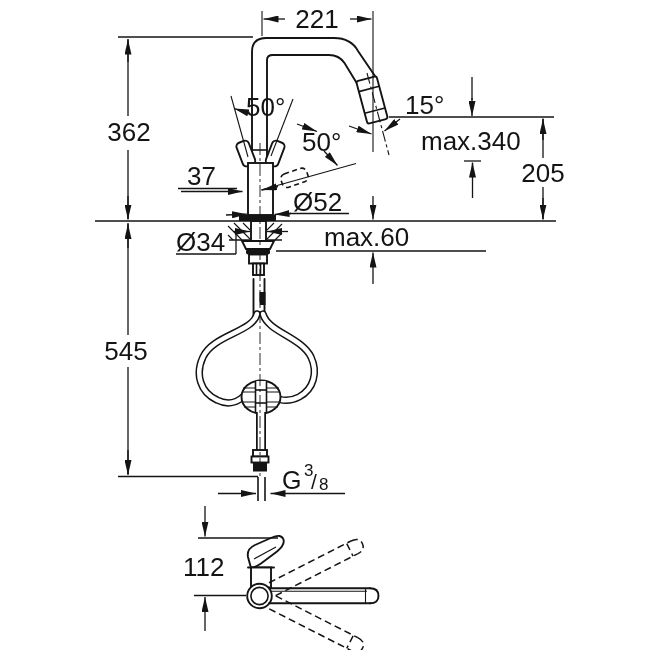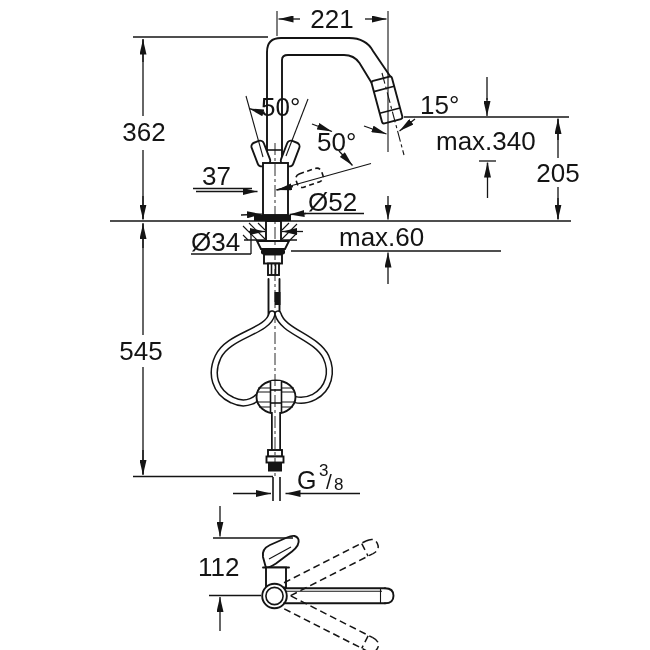--- a/index.html
+++ b/index.html
@@ -1,16 +1,16 @@
 <!DOCTYPE html>
 <html style="--ink: #141414; --bg: #ffffff;"><head>
 <meta charset="utf-8">
 <style>
   html,body{margin:0;padding:0;background:#fff;}
-  .stage{width:631px;height:650px;background:var(--bg,#fff);position:relative;overflow:hidden;margin-left:15px;}
+  .stage{width:631px;height:650px;background:var(--bg,#fff);position:relative;overflow:hidden;}
   svg{color:var(--ink,#141414);display:block;}
   .p  {stroke:currentColor;stroke-width:1.9;fill:none;stroke-linecap:round;}
   .pf {stroke:currentColor;stroke-width:1.9;fill:#fff;}
   .ink{fill:currentColor;stroke:none;}
   .d  {stroke:currentColor;stroke-width:1.3;fill:none;}
   .t  {stroke:currentColor;stroke-width:1.1;fill:none;}
   .t6 {stroke:currentColor;stroke-width:1.6;fill:none;}
   .deck{stroke:currentColor;stroke-width:1.5;fill:none;}
   .cl {stroke:currentColor;stroke-width:0.9;fill:none;stroke-dasharray:12 3 3 3;}
   .ax {stroke:currentColor;stroke-width:1.1;fill:none;stroke-dasharray:11 3 3 3;}

